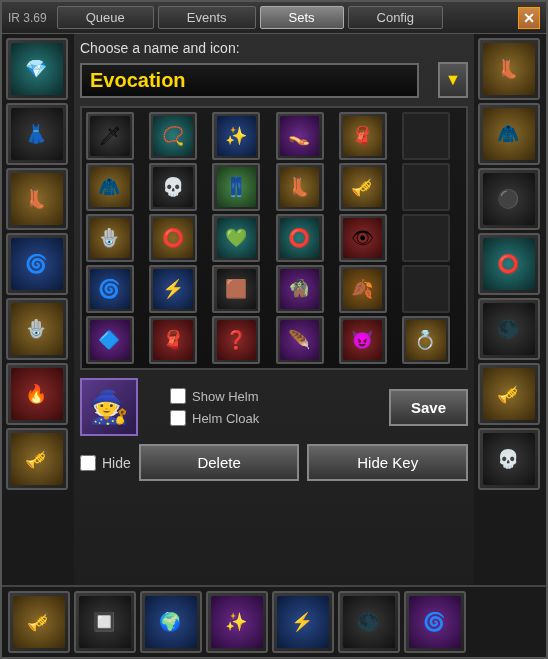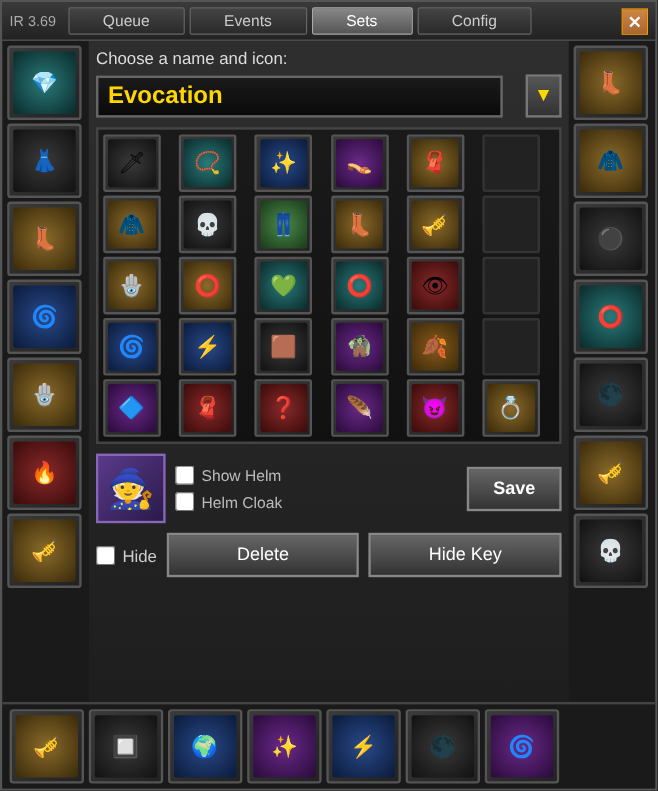--- a/index.html
+++ b/index.html
@@ -195,20 +195,21 @@
       flex-direction: column;
       gap: 6px;
     }
 
     .checkbox-row {
       display: flex;
       align-items: center;
       gap: 6px;
       color: #bbb;
       font-size: 13px;
+      margin-left: 24px;
     }
 
     .checkbox-row input[type=checkbox] {
       width: 16px; height: 16px;
       cursor: pointer;
       accent-color: #888;
     }
 
     .save-btn {
       background: linear-gradient(180deg, #666, #333);

